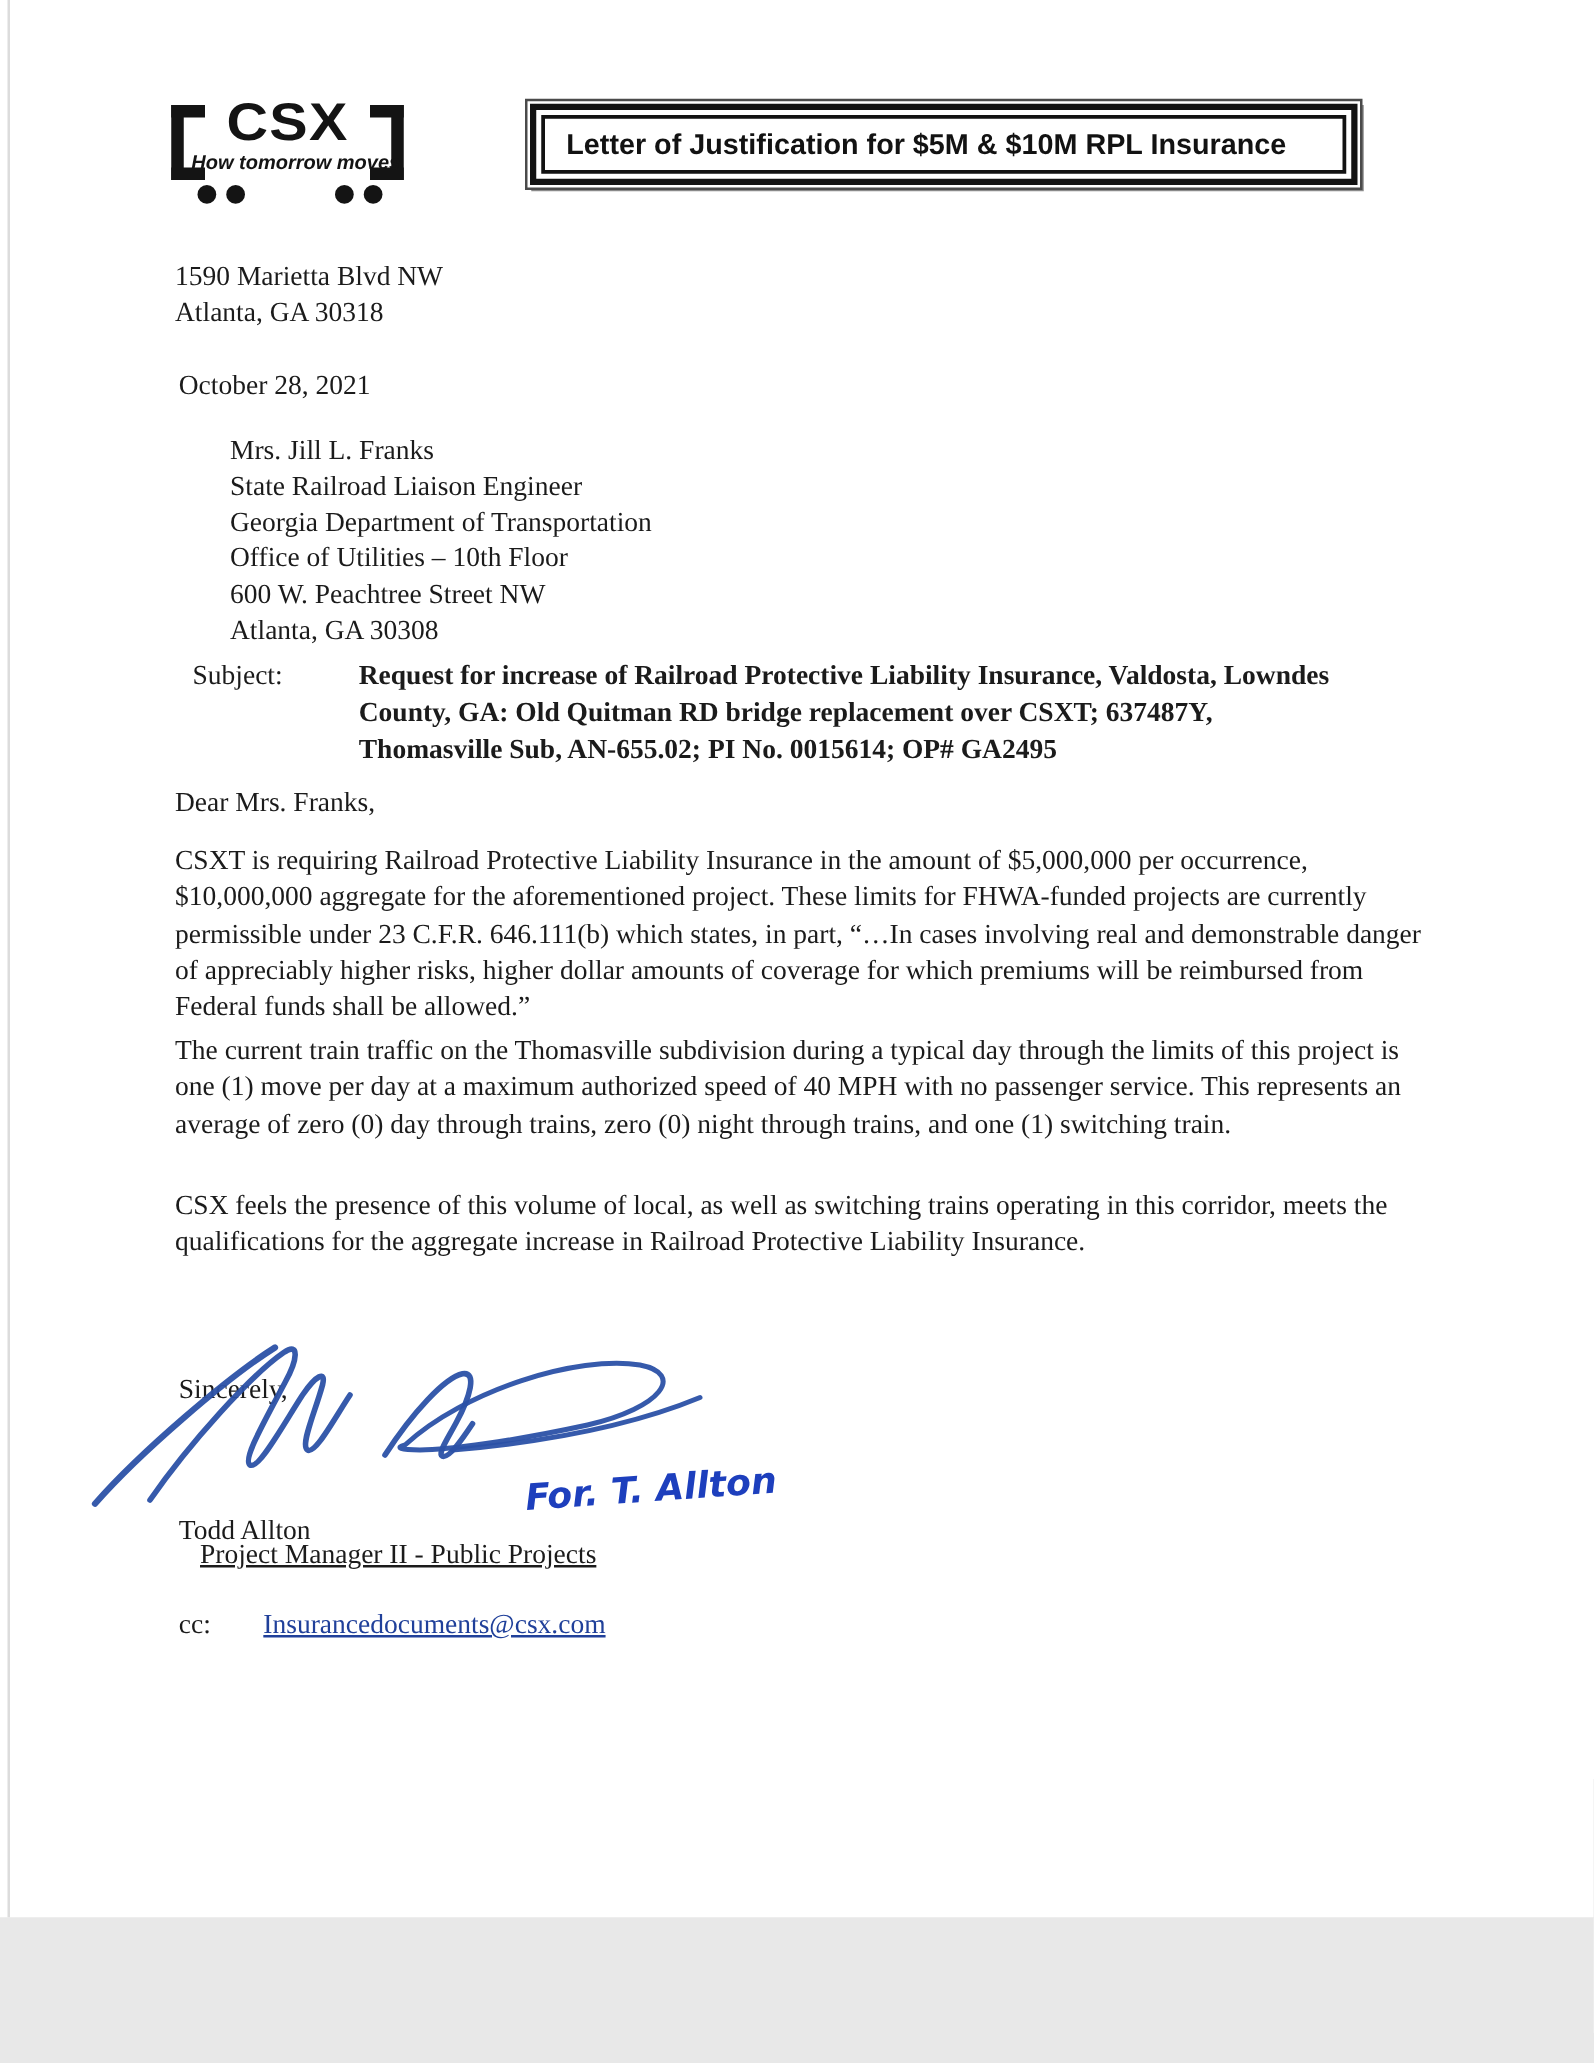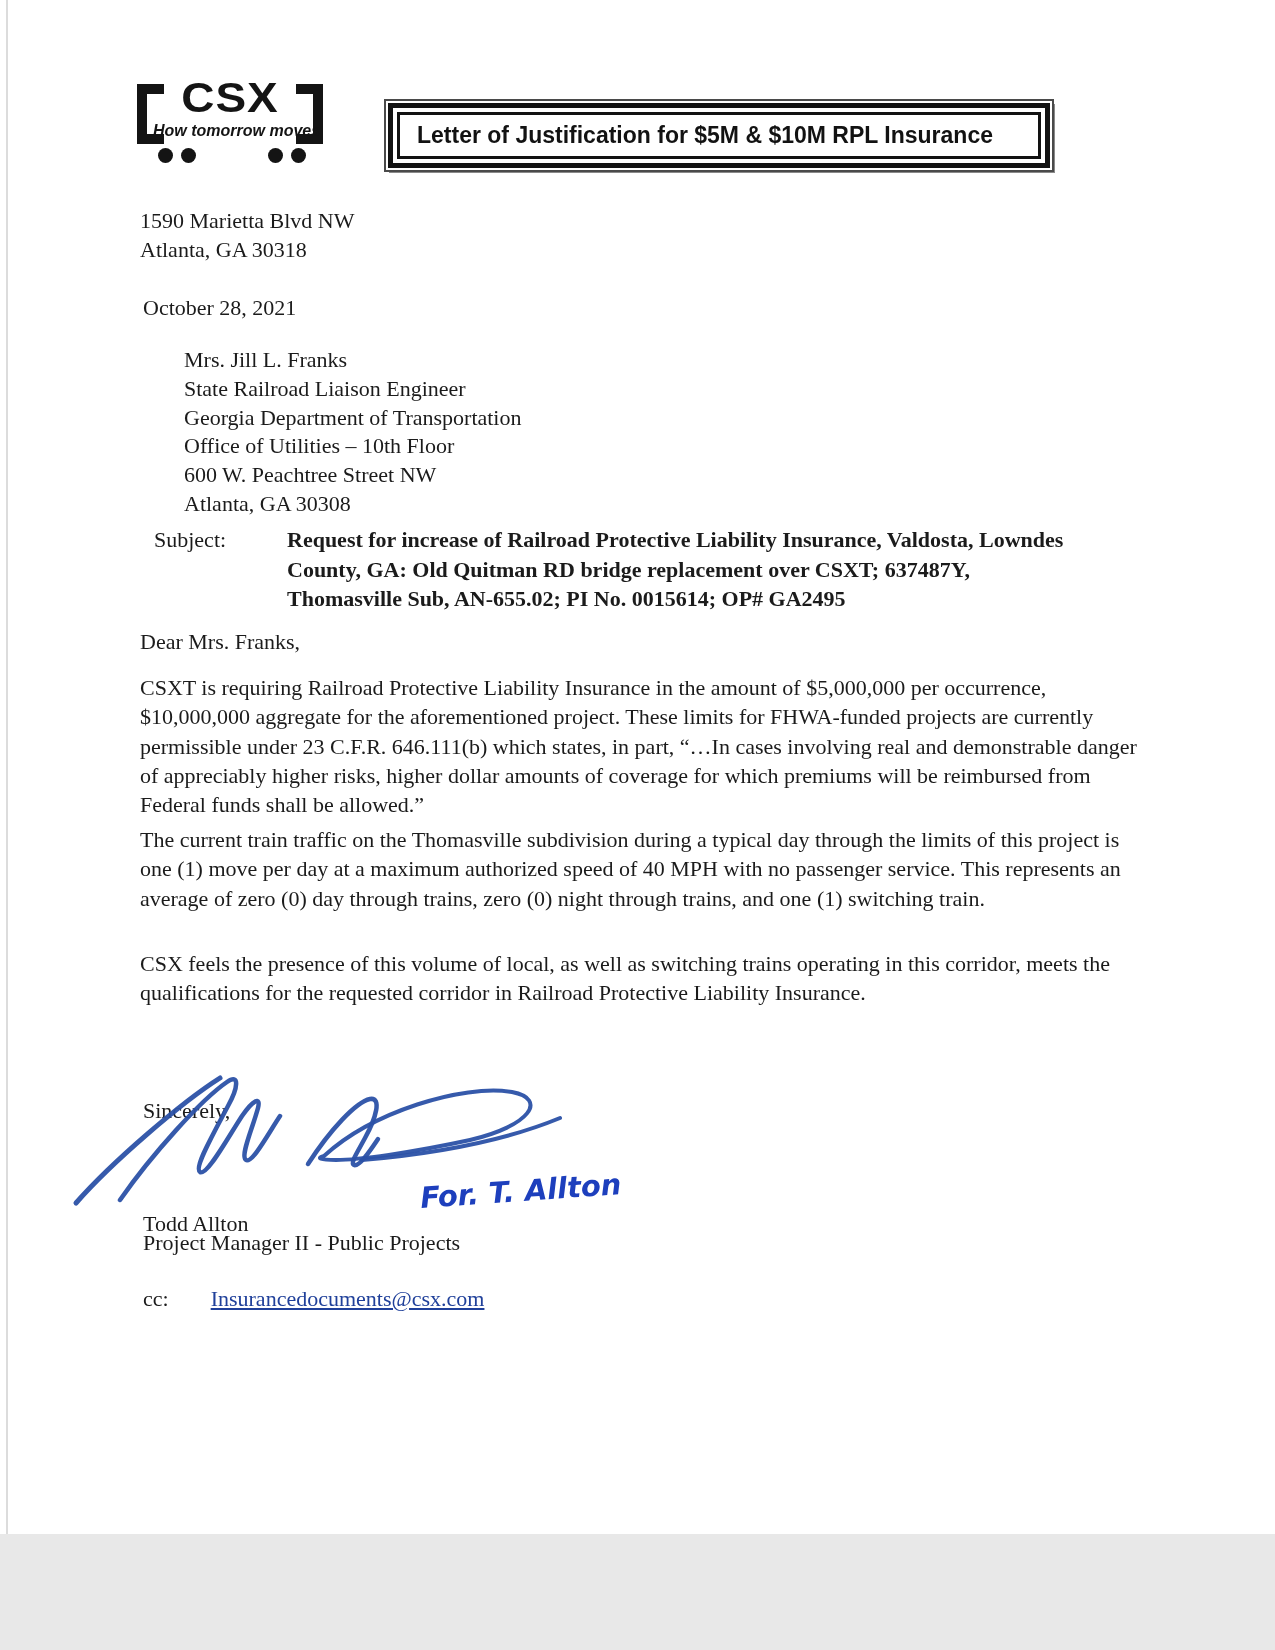--- a/index.html
+++ b/index.html
@@ -25,24 +25,23 @@
   .tagline {
     left:16px; top:46px; width:154px; text-align:center;
     font-family:"Liberation Sans", sans-serif; font-style:italic; font-weight:700; font-size:16px;
     color:#141414; white-space:nowrap;
   }
   .dot { width:15px; height:15px; border-radius:50%; background:#141414; top:72px; }
   .d1 { left:21px; } .d2 { left:44px; } .d3 { left:131px; } .d4 { left:154px; }
 
   
   .titlebox {
-    left:388px; top:83px; width:662px; height:65px;
+    left:424px; top:83px; width:662px; height:65px;
     border:5px solid #121212; box-sizing:border-box; background:#fff;
     box-shadow:0 0 0 2px #ffffff, 0 0 0 4px #4a4a4a, 3px 3px 0 2px #8a8a8a;
-    margin-top:20px;
   }
   .titlebox-inner {
     margin:4px; border:3px solid #121212; height:calc(100% - 8px); box-sizing:border-box;
     display:flex; align-items:center; padding-left:17px;
   }
   .titlebox-inner span {
     font-family:"Liberation Sans", sans-serif; font-weight:700; font-size:23px; color:#121212;
     white-space:nowrap;
   }
 
@@ -53,21 +52,21 @@
   .recipient { left:140px; top:346px; line-height:28.8px;margin-left:44px; }
   .subject-label { left:140px; top:525px;margin-left:14px; }
   .subject-text  { left:287px; top:525px; width:800px; font-weight:700; line-height:29.5px; }
   .salutation { left:140px; top:627px; }
   .para { left:140px; width:1000px; line-height:29.3px; }
   .p1 { top:673px; }
   .p2 { top:825px; }
   .p3 { top:949px; }
   .sincerely   { left:143px; top:1096px; }
   .signer-name { left:143px; top:1197px;margin-top:12px; }
-  .signer-title{ left:143px; top:1228px; }
+  .signer-title{ left:160px; top:1228px;text-decoration:underline; }
   .cc-row { left:143px; top:1284px;text-align:right; }
   .cc-label { margin-right:42px; }
   .cc-link { color:#20409a; text-decoration:underline; font-size:22px; }
 
   
   .signature { left:62px; top:1053px; width:520px; height:152px; overflow:visible; }
   .signature path { fill:none; stroke:#2b51a7; stroke-linecap:round; stroke-linejoin:round; opacity:0.95; }
   .sig-annotation {
     left:420px; top:1174px; color:#1d3fbd;
     font-family:"DejaVu Sans", sans-serif; font-style:italic; font-weight:700; font-size:29px;
@@ -113,21 +112,21 @@
     <div>600 W. Peachtree Street NW</div>
     <div>Atlanta, GA  30308</div>
   </div>
 
   <div class="subject-label t">Subject:</div>
   <div class="subject-text t">Request for increase of Railroad Protective Liability Insurance, Valdosta, Lowndes County, GA:  Old Quitman RD bridge replacement over CSXT; 637487Y, Thomasville Sub, AN-655.02; PI No. 0015614; OP# GA2495</div>
 
   <div class="salutation t">Dear Mrs. Franks,</div>
   <div class="para p1 t">CSXT is requiring Railroad Protective Liability Insurance in the amount of $5,000,000 per occurrence, $10,000,000 aggregate for the aforementioned project. These limits for FHWA-funded projects are currently permissible under 23 C.F.R. 646.111(b) which states, in part, “…In cases involving real and demonstrable danger of appreciably higher risks, higher dollar amounts of coverage for which premiums will be reimbursed from Federal funds shall be allowed.”</div>
   <div class="para p2 t">The current train traffic on the Thomasville subdivision during a typical day through the limits of this project is one (1) move per day at a maximum authorized speed of 40 MPH with no passenger service. This represents an average of zero (0) day through trains, zero (0) night through trains, and one (1) switching train.</div>
-  <div class="para p3 t">CSX feels the presence of this volume of local, as well as switching trains operating in this corridor, meets the qualifications for the requested corridor in Railroad Protective Liability Insurance.</div>
+  <div class="para p3 t">CSX feels the presence of this volume of local, as well as switching trains operating in this corridor, meets the qualifications for the aggregate increase in Railroad Protective Liability Insurance.</div>
 
   <div class="sincerely t">Sincerely,</div>
 
   <svg class="signature" viewBox="0 0 520 150" xmlns="http://www.w3.org/2000/svg">
     <path d="M14,149 C50,108 120,48 158,24" stroke-width="5"></path>
     <path d="M58,146 C90,100 140,45 165,28 C178,19 176,34 166,52 C148,86 132,114 138,118 C145,122 165,85 180,62 C191,46 199,42 196,54 C190,76 178,102 184,106 C190,110 206,80 218,62" stroke-width="4.5"></path>
     <path d="M246,110 C268,76 294,48 308,45 C320,43 314,64 303,84 C295,99 288,109 292,111 C297,113 308,97 316,85" stroke-width="4.5"></path>
     <path d="M262,102 C310,58 400,30 450,38 C486,45 468,72 408,86 C348,99 296,106 274,106 C258,106 254,104 262,102" stroke-width="4"></path>
     <path d="M300,106 C370,100 440,88 498,64" stroke-width="4"></path>
   </svg>

